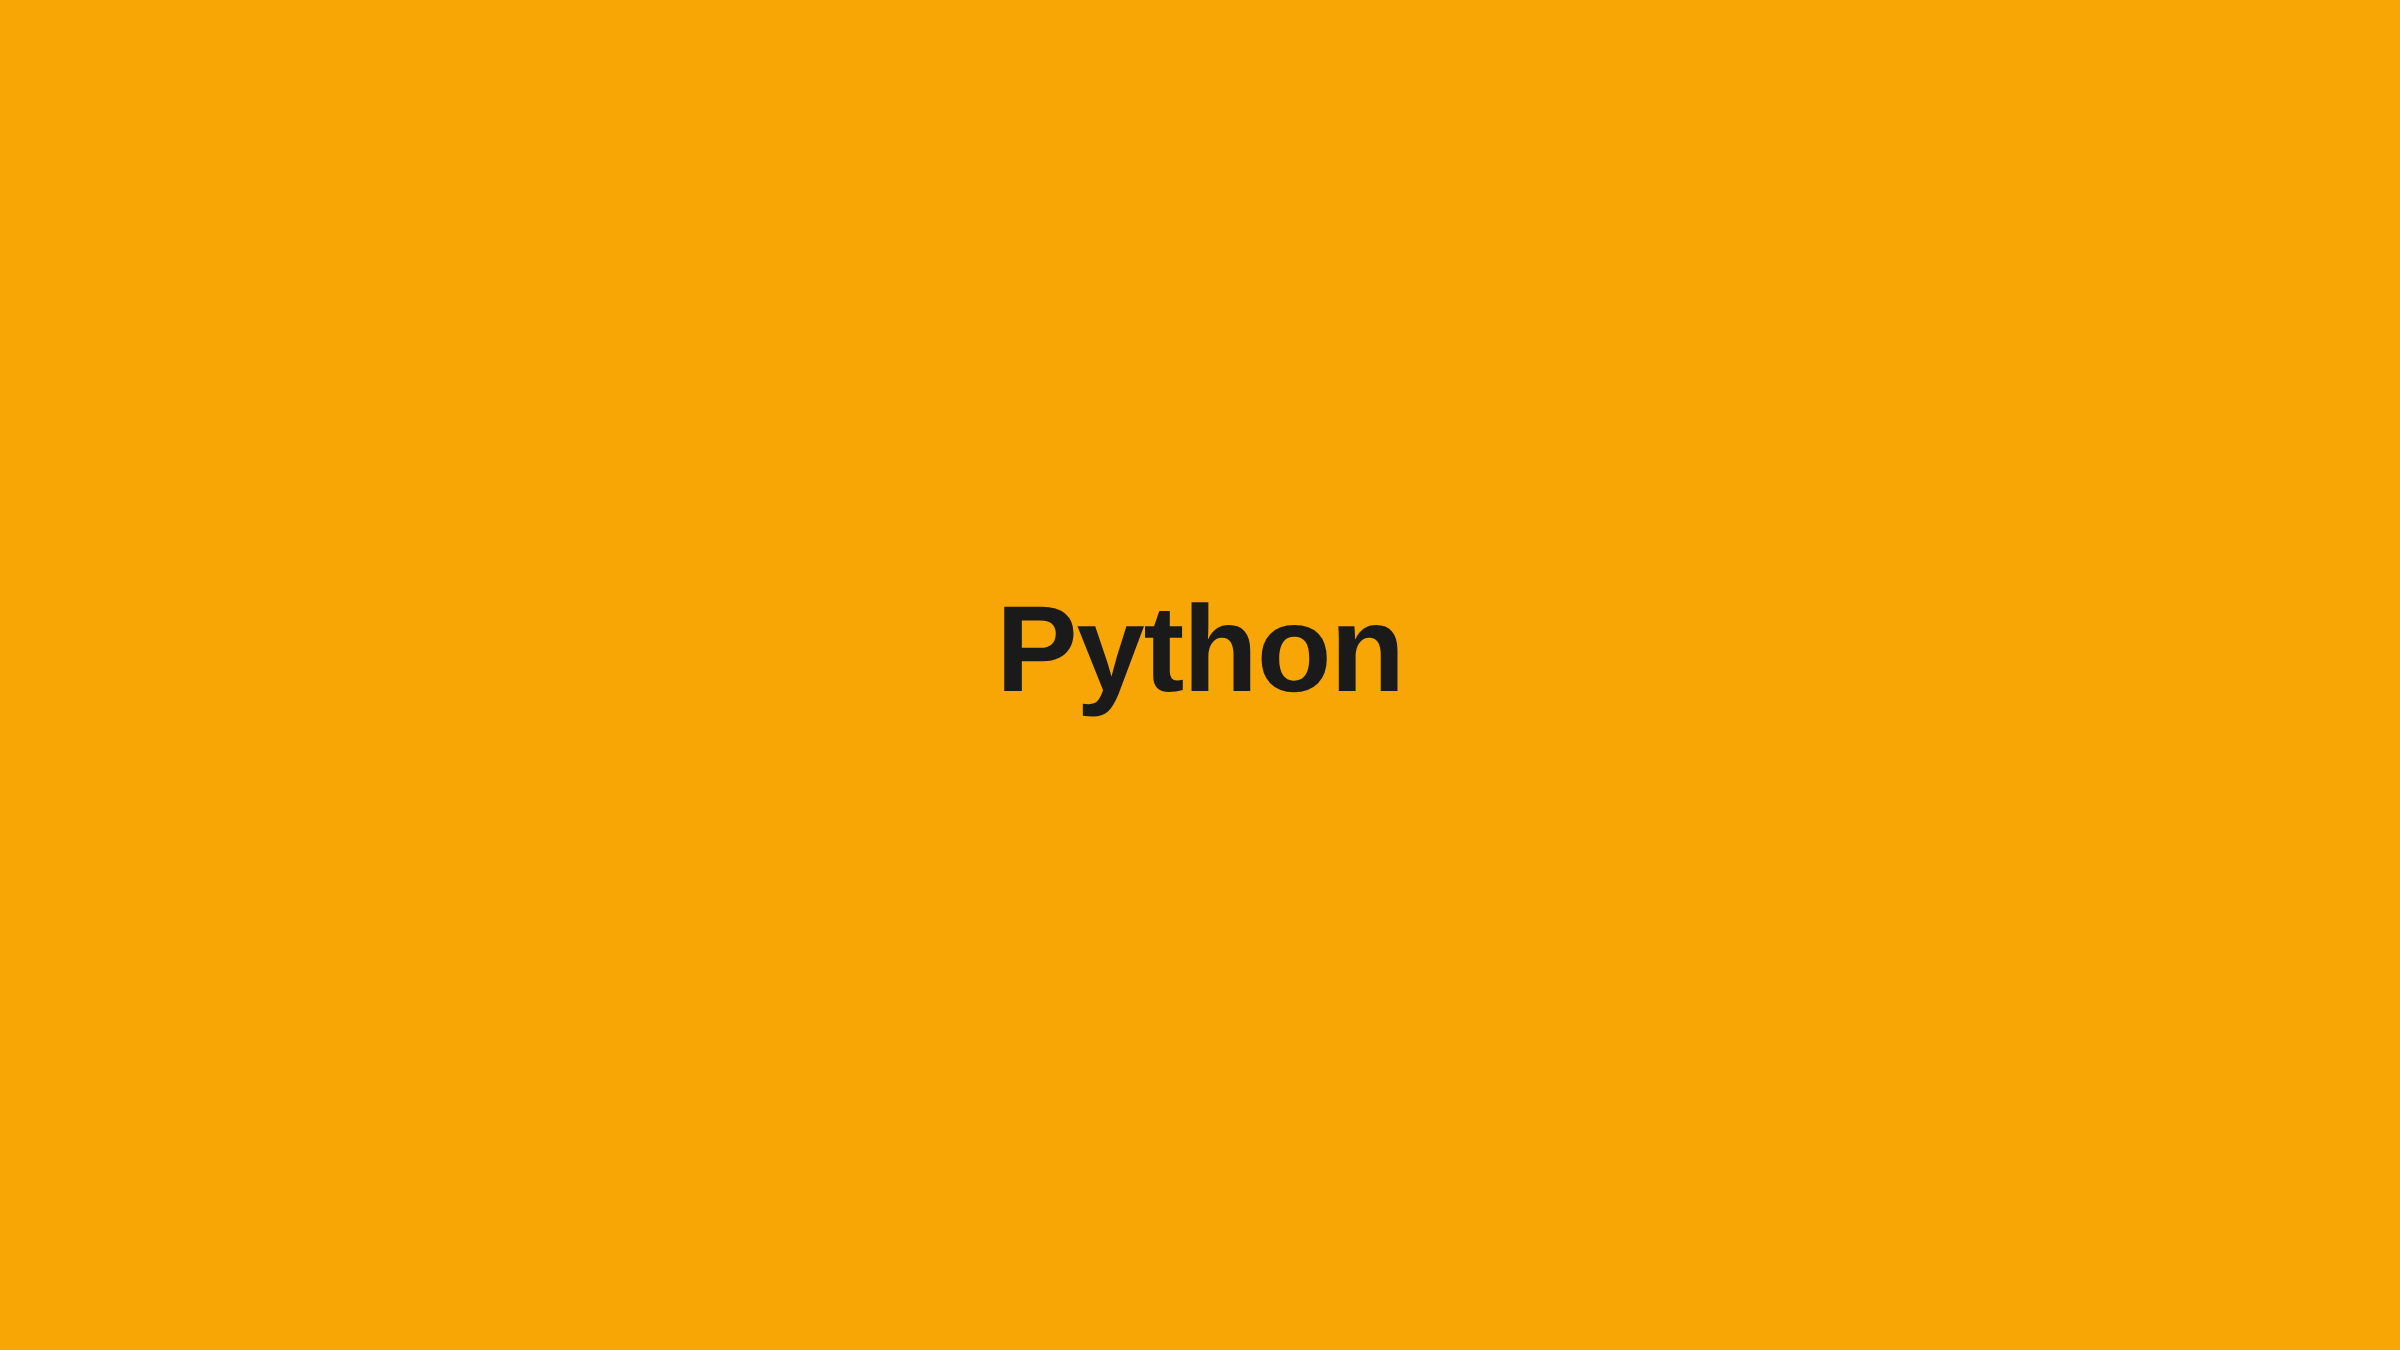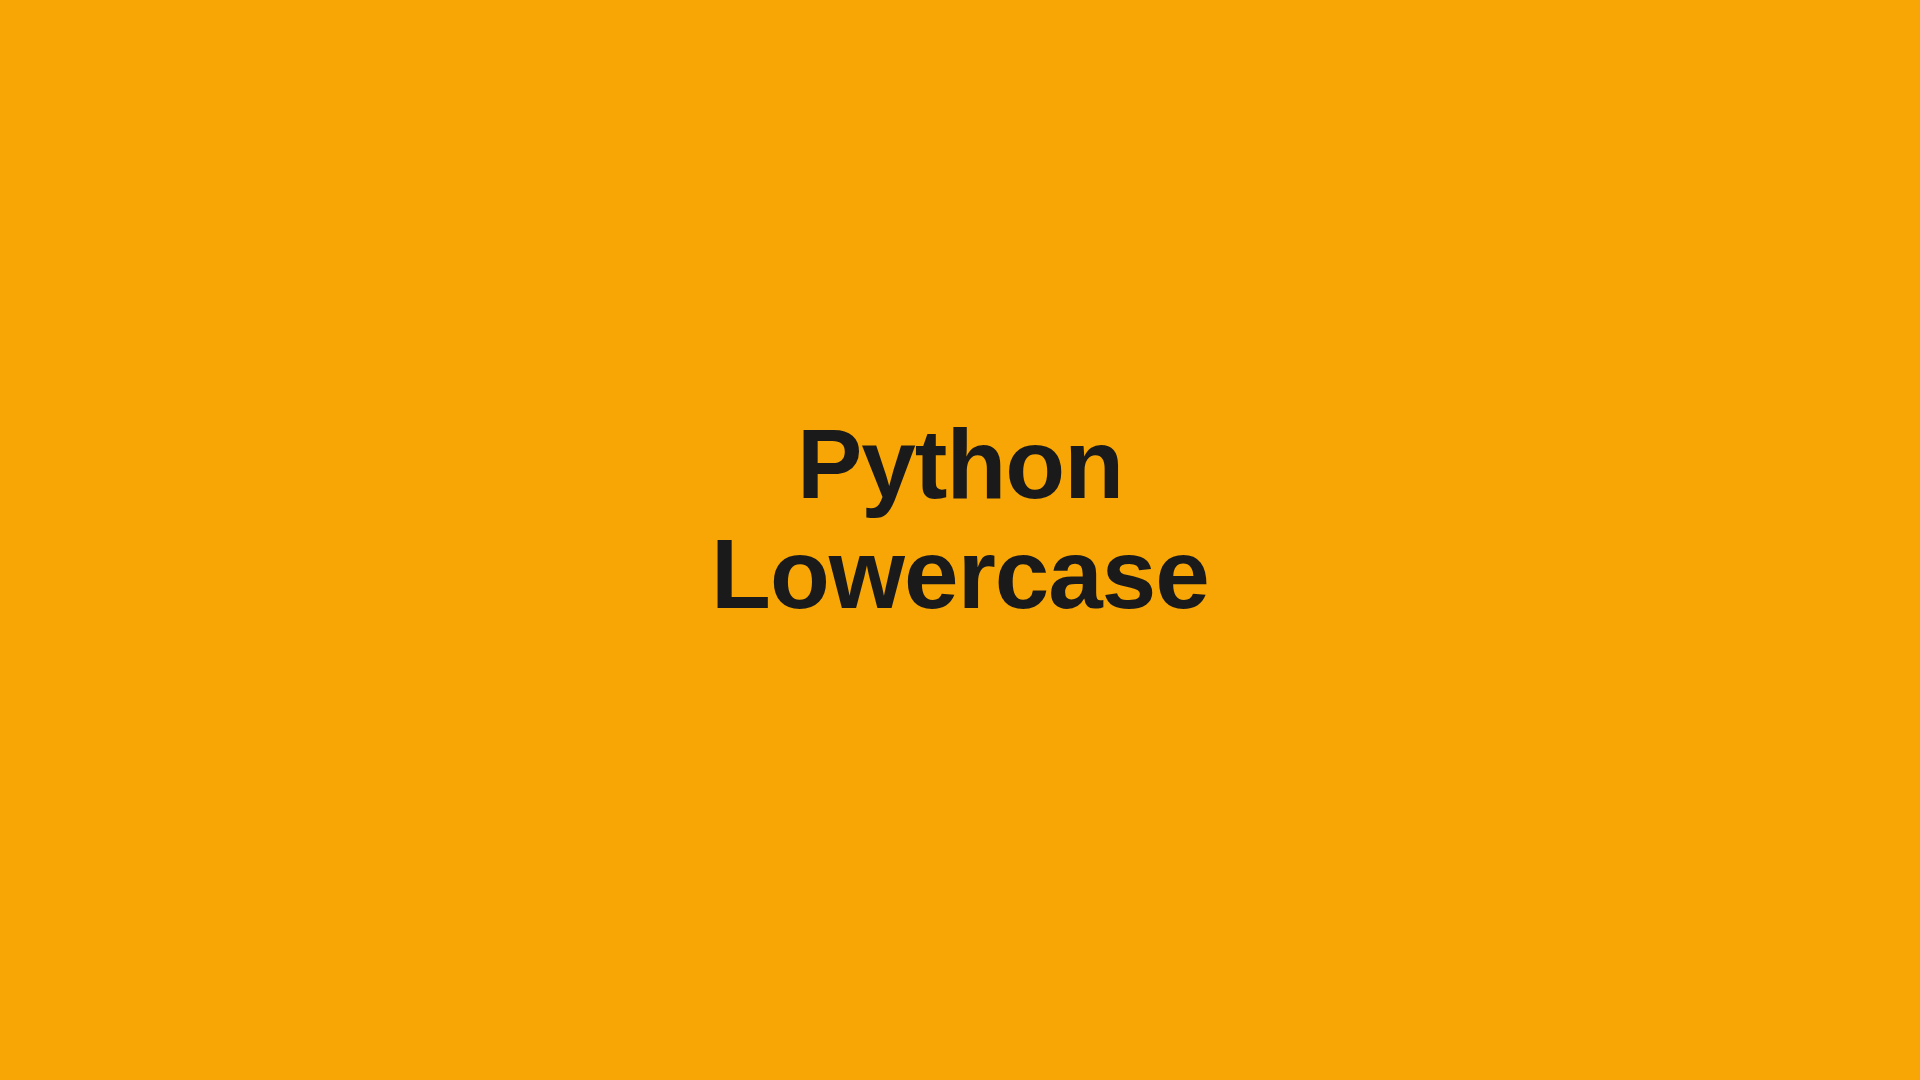--- a/index.html
+++ b/index.html
@@ -24,14 +24,13 @@
       line-height: 1.12;
       letter-spacing: -0.01em;
       margin-top: -40px;
     }
   </style>
 </head>
 <body>
 
 <div class="title">
   <div>Python</div>
-  <div>Lowercase</div>
 </div>
 
 </body></html>

